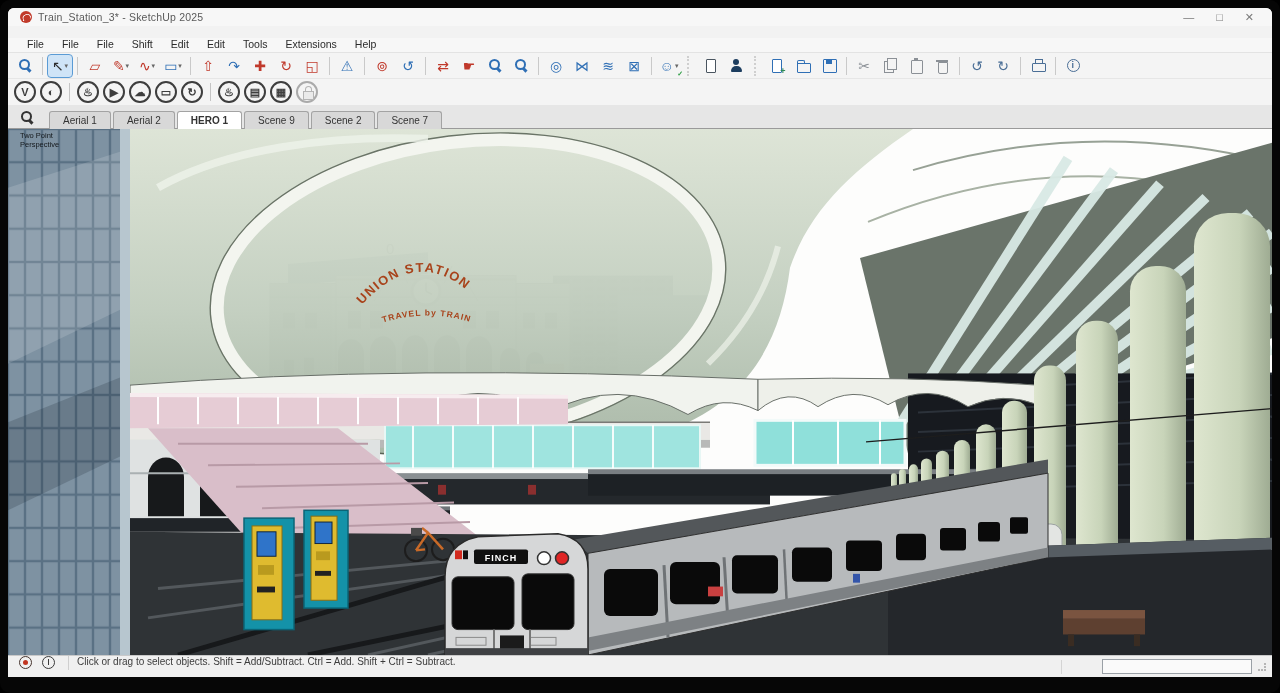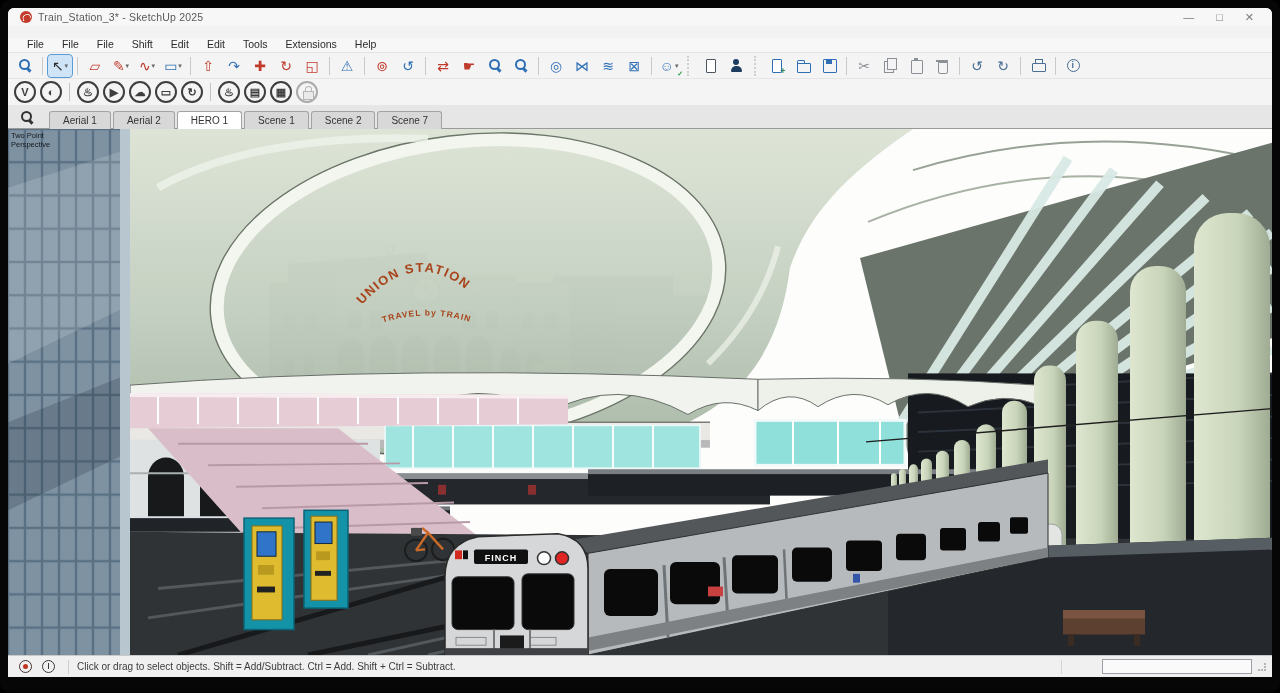--- a/index.html
+++ b/index.html
@@ -63,29 +63,29 @@
   .cssico-person::before{content:"";position:absolute;left:4.5px;top:1px;width:6px;height:6px;border-radius:50%;background:#1c3d5f;}
   .cssico-person::after{content:"";position:absolute;left:2px;top:8px;width:11px;height:6px;border-radius:5px 5px 1px 1px;background:#1c3d5f;}
   .cssico-lock::before{content:"";position:absolute;left:3px;top:6px;width:9px;height:7px;border:1.5px solid #555;background:#ddd;}
   .cssico-lock::after{content:"";position:absolute;left:5px;top:1px;width:5px;height:5px;border:1.5px solid #555;border-bottom:none;border-radius:4px 4px 0 0;}
   .badge{position:absolute;right:-2px;bottom:-1px;font-size:7px;color:#2e9e44;font-weight:bold;}
 
   
   .tabsrow{height:23px;background:#e6e6e6;display:flex;align-items:flex-end;padding-left:6px;flex:0 0 auto;border-bottom:1px solid #9a9a9a;}
   .tabs-mag{align-self:center;margin:0 14px 0 6px;color:#333;}
   .scene-tab{font-size:10px;color:#333;background:#d8d8d8;border:1px solid #a3a3a3;border-bottom:none;border-radius:3px 3px 0 0;padding:3px 13px 3px 13px;margin-right:2px;position:relative;top:1px;cursor:default;}
-  .scene-tab.active{background:#fff;font-weight:normal;z-index:2;}
+  .scene-tab.active{background:#fff;font-weight:bold;z-index:2;}
 
   
   .viewport{flex:1 1 auto;position:relative;background:#fff;overflow:hidden;}
   .viewport svg{display:block;width:100%;height:100%;}
-  .camera-label{position:absolute;left:3px;top:2px;font-size:7.5px;line-height:1.25;color:#14181c;white-space:pre-line;z-index:3;}
+  .camera-label{position:absolute;left:12px;top:2px;font-size:7.5px;line-height:1.25;color:#14181c;white-space:pre-line;z-index:3;}
 
   
-  .statusbar{height:22px;background:#f0f0f0;border-top:1px solid #c9c9c9;display:flex;align-items:center;padding:0 6px;flex:0 0 auto;}
+  .statusbar{height:22px;background:#f0f0f0;border-top:1px solid #c9c9c9;display:flex;padding:0 6px;flex:0 0 auto;}
   .stico{width:13px;height:13px;border-radius:50%;position:relative;margin:0 5px;flex:0 0 auto;}
   .stico-geo{border:1.5px solid #46342e;}
   .stico-geo::after{content:"";position:absolute;left:2.5px;top:2.5px;width:5px;height:5px;border-radius:50%;background:#c1341f;}
   .stico-info{border:1.5px solid #3a3a3a;}
   .stico-info::after{content:"";position:absolute;left:4.6px;top:2px;width:1.6px;height:6px;background:#3a3a3a;}
   .st-div{width:1px;height:14px;background:#cfcfcf;margin:0 8px;}
   .status-hint{font-size:10px;color:#3c3c3c;}
   .measure-wrap{margin-left:auto;display:flex;align-items:center;}
   .measure-div{width:1px;height:14px;background:#d4d4d4;margin-right:40px;}
   .measure-input{width:150px;height:15px;border:1px solid #9aa0a6;background:#fafafa;font-size:9px;padding:0 4px;}
@@ -287,21 +287,21 @@
           <span class="cssico cssico-lock"></span>
         </span>
       </div>
 
     <div class="tabsrow">
       <span class="cssico cssico-mag tabs-mag"></span>
       <span style="display:flex;">
           <div class="scene-tab">Aerial 1</div>
           <div class="scene-tab">Aerial 2</div>
           <div class="scene-tab active">HERO 1</div>
-          <div class="scene-tab">Scene 1</div>
+          <div class="scene-tab">Scene 9</div>
           <div class="scene-tab">Scene 2</div>
           <div class="scene-tab">Scene 7</div>
         </span>
     </div>
 
     <div class="viewport">
       <div class="camera-label">Two Point
 Perspective</div>
 
       <svg viewBox="0 0 1264 538" preserveAspectRatio="none">

